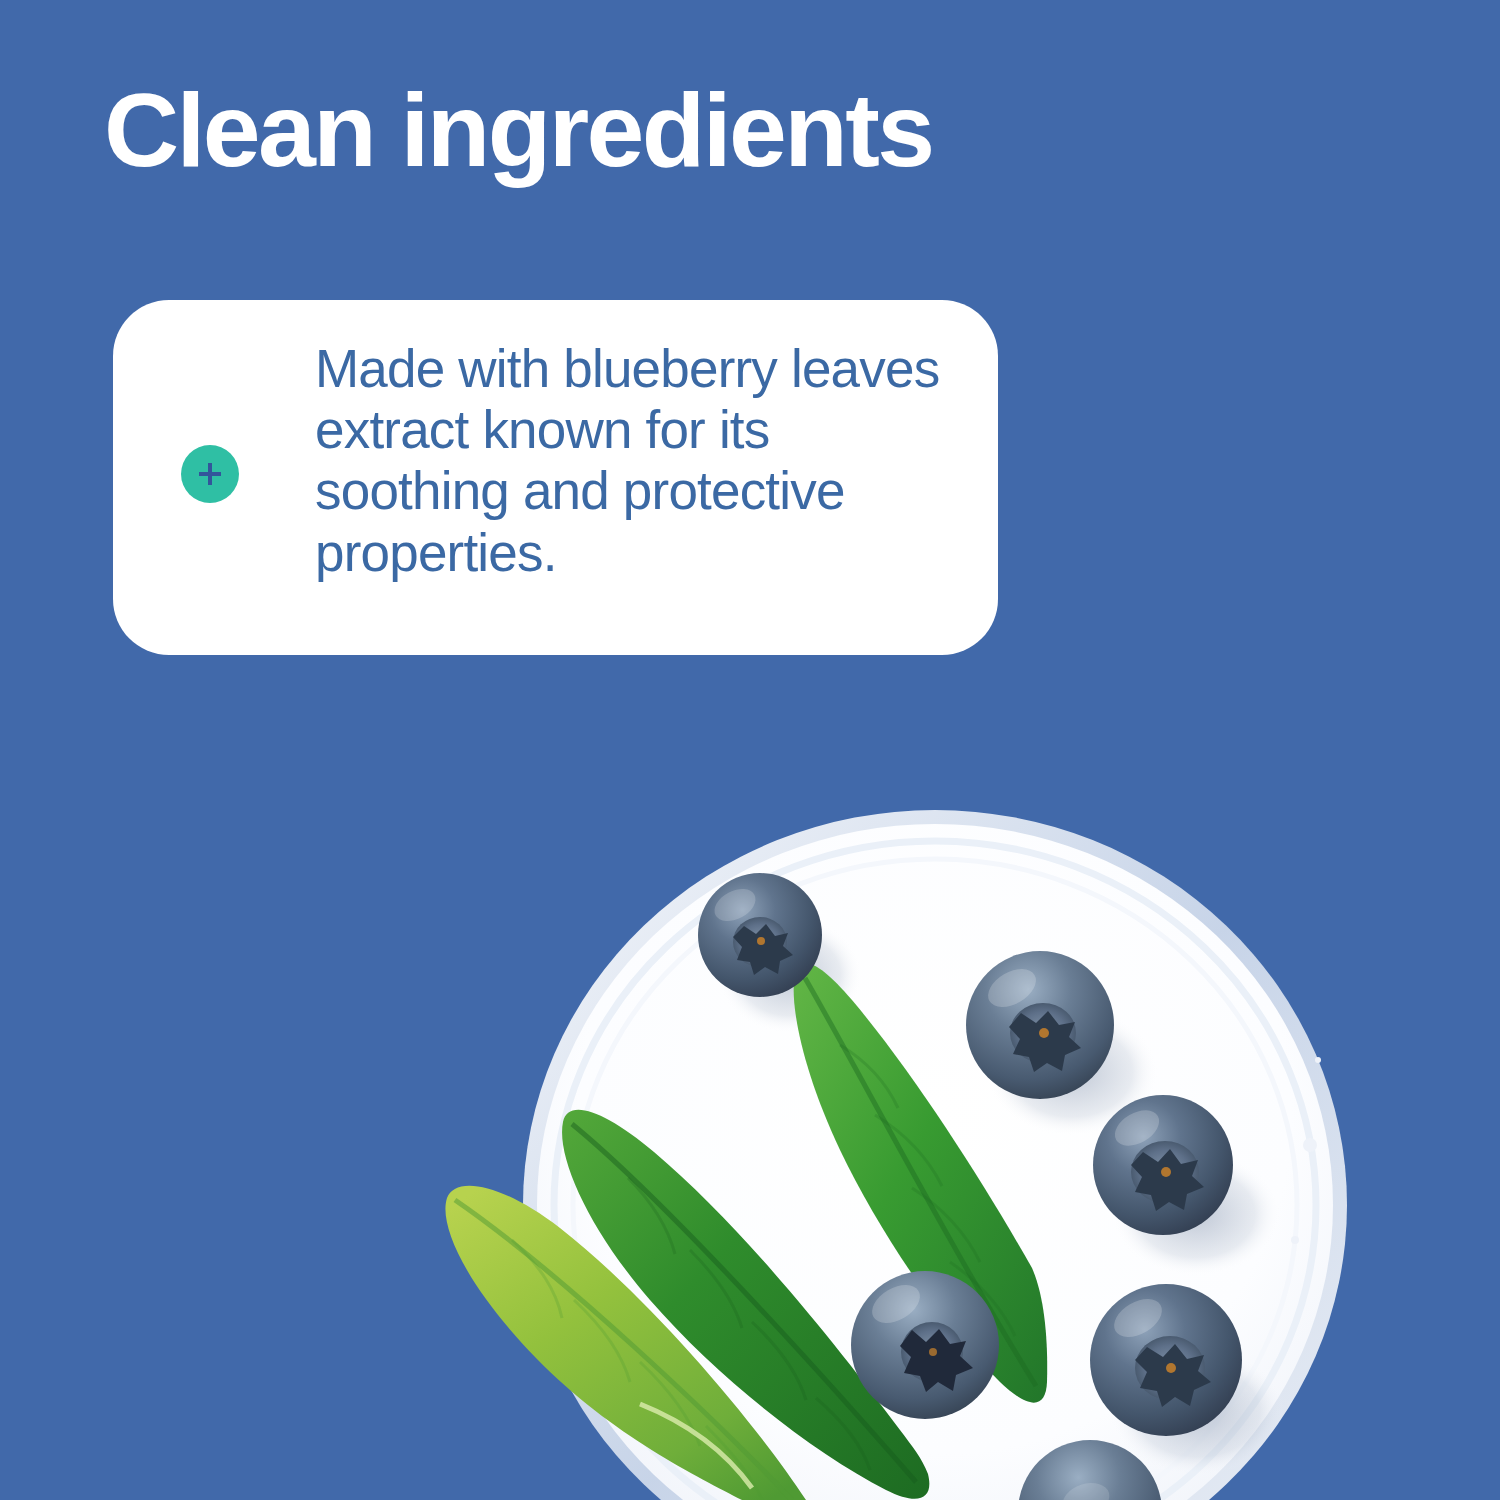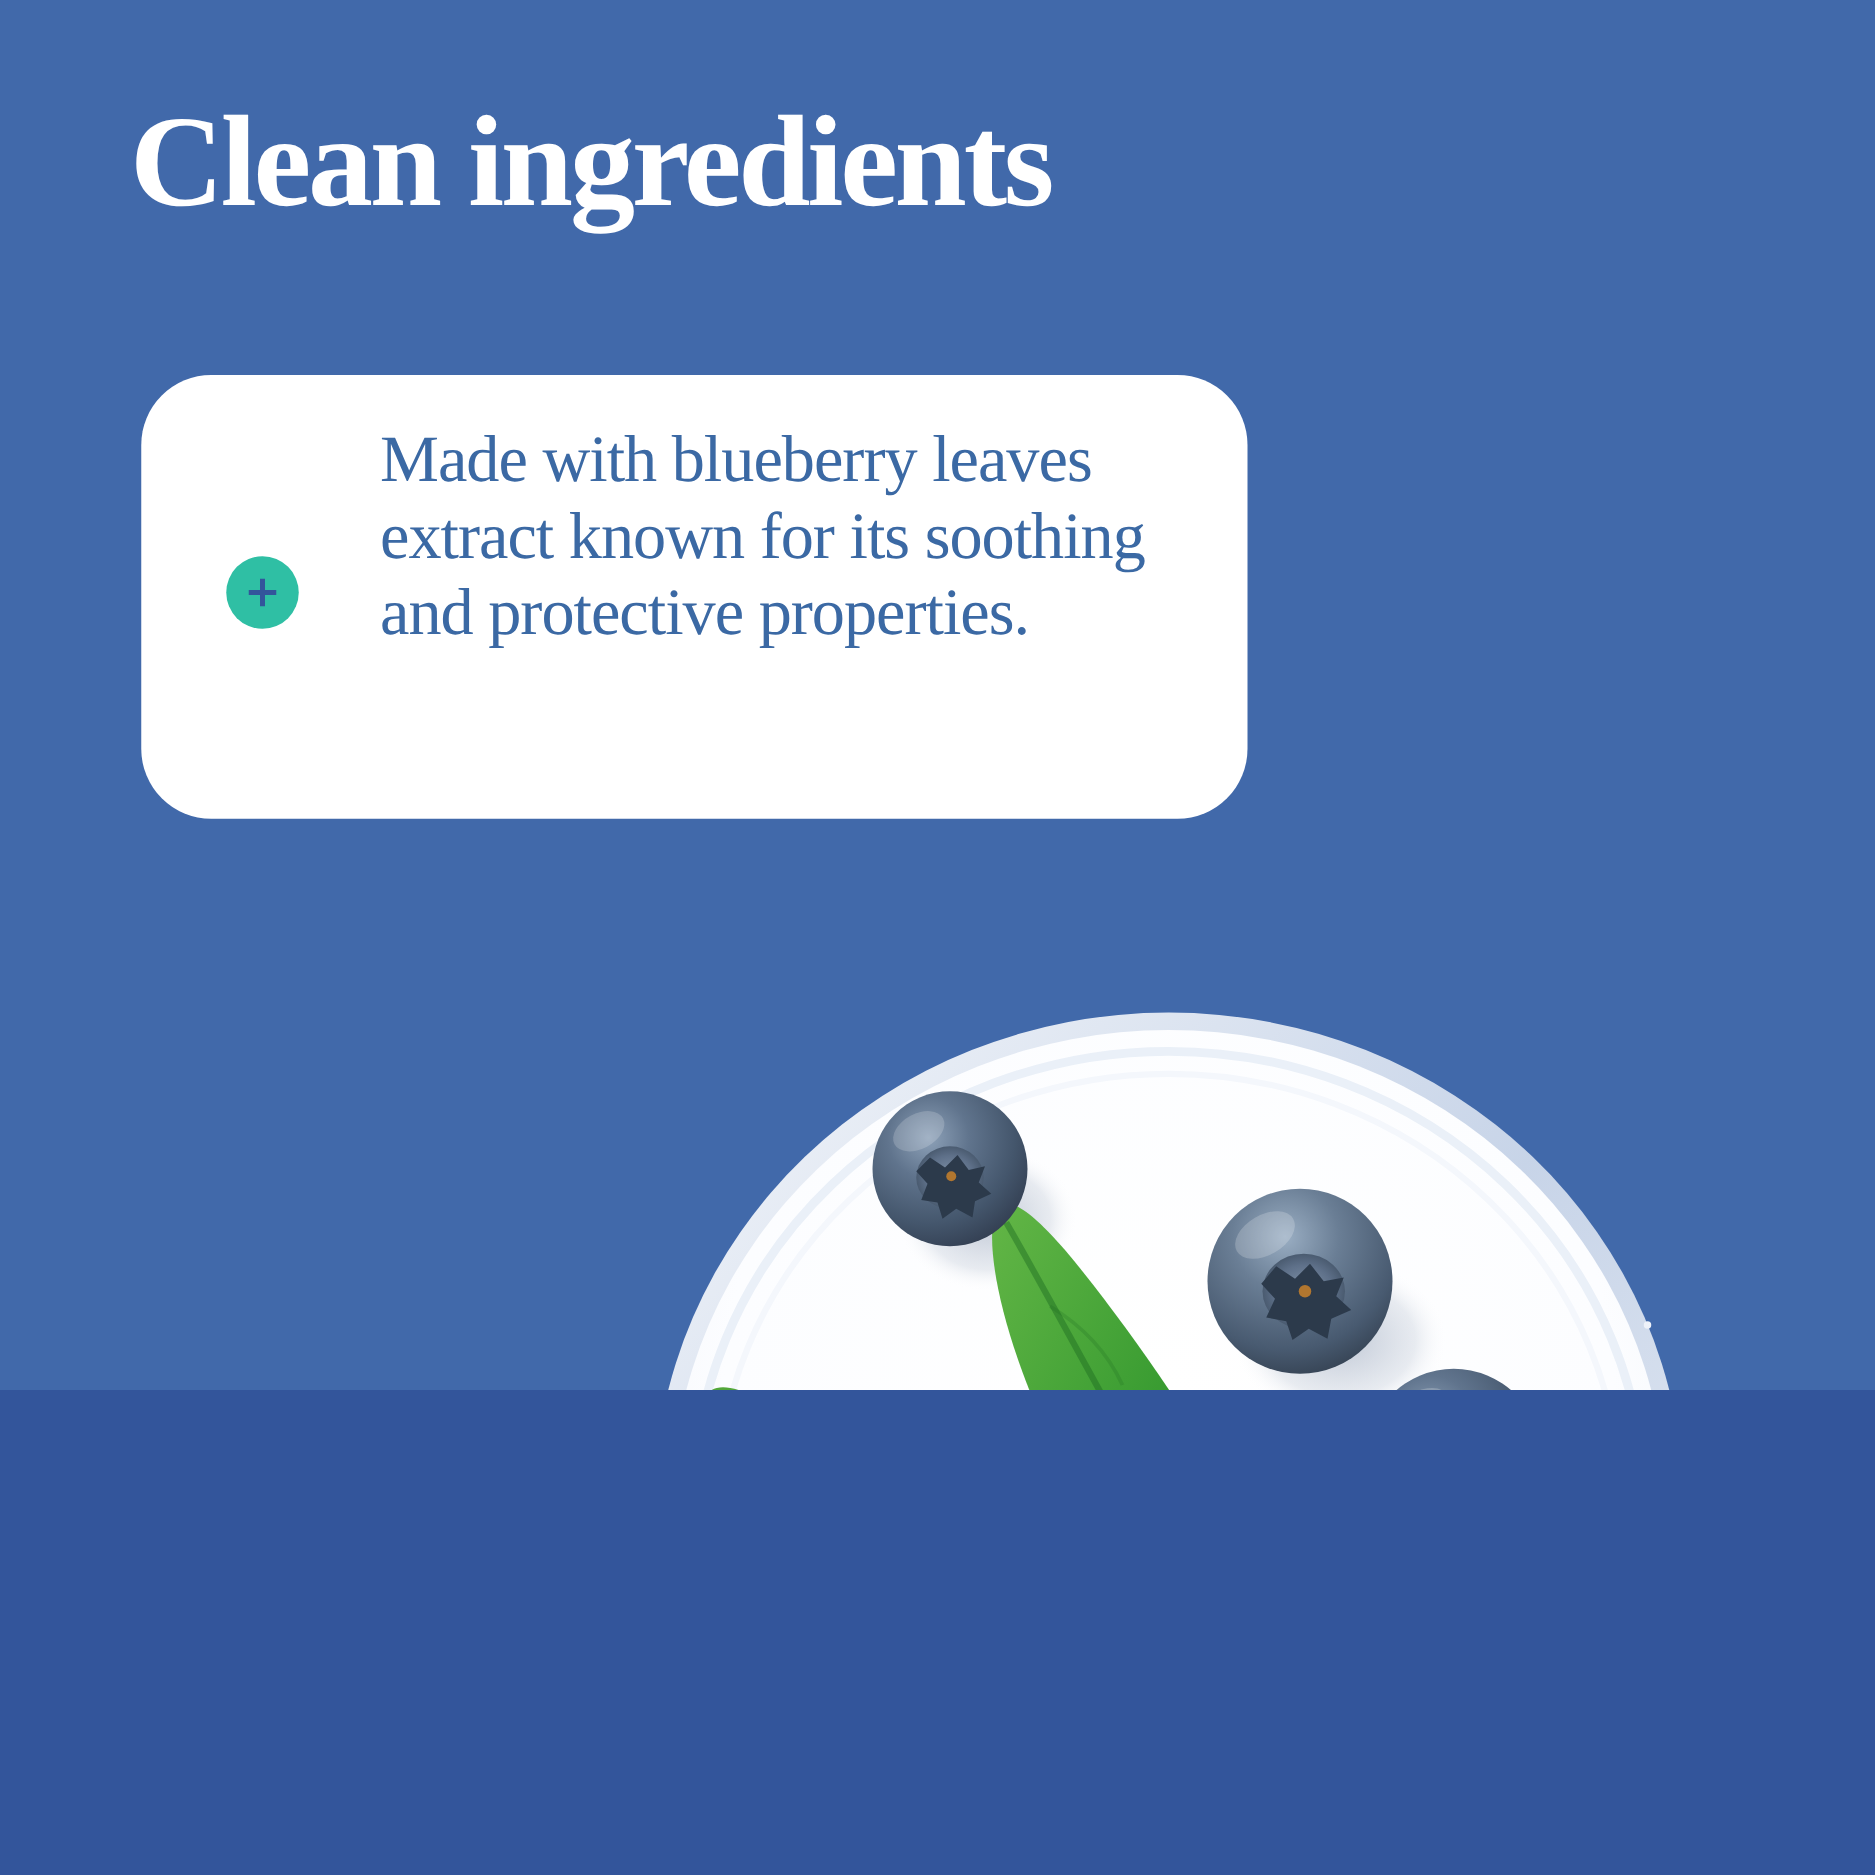--- a/index.html
+++ b/index.html
@@ -4,24 +4,24 @@
 <title>Clean ingredients</title>
 <style>
   html, body {
     margin: 0;
     padding: 0;
     background: #33559b;
   }
   #stage {
     position: relative;
     width: 1500px;
-    height: 1112px;
+    height: 1500px;
     overflow: hidden;
     background: #4169aa;
-    font-family: Liberation Serif, serif;
+    font-family: Liberation Sans, sans-serif;
   }
 
   
   #headline {
     position: absolute;
     left: 104px;
     top: 74px;
     margin: 0;
     font-size: 104px;
     line-height: 1.08;
@@ -52,21 +52,21 @@
     height: 58px;
     border-radius: 50%;
     background: #2fbfa4;
     display: flex;
     align-items: center;
     justify-content: center;
   }
   #plus-badge svg { display: block; }
   #benefit-text {
     position: absolute;
-    left: 304px;
+    left: 315px;
     top: 338px;
     width: 640px;
     margin: 0;
     font-size: 53px;
     line-height: 1.155;
     font-weight: 400;
     letter-spacing: -0.8px;
     color: #3b69a4;
   }
 

